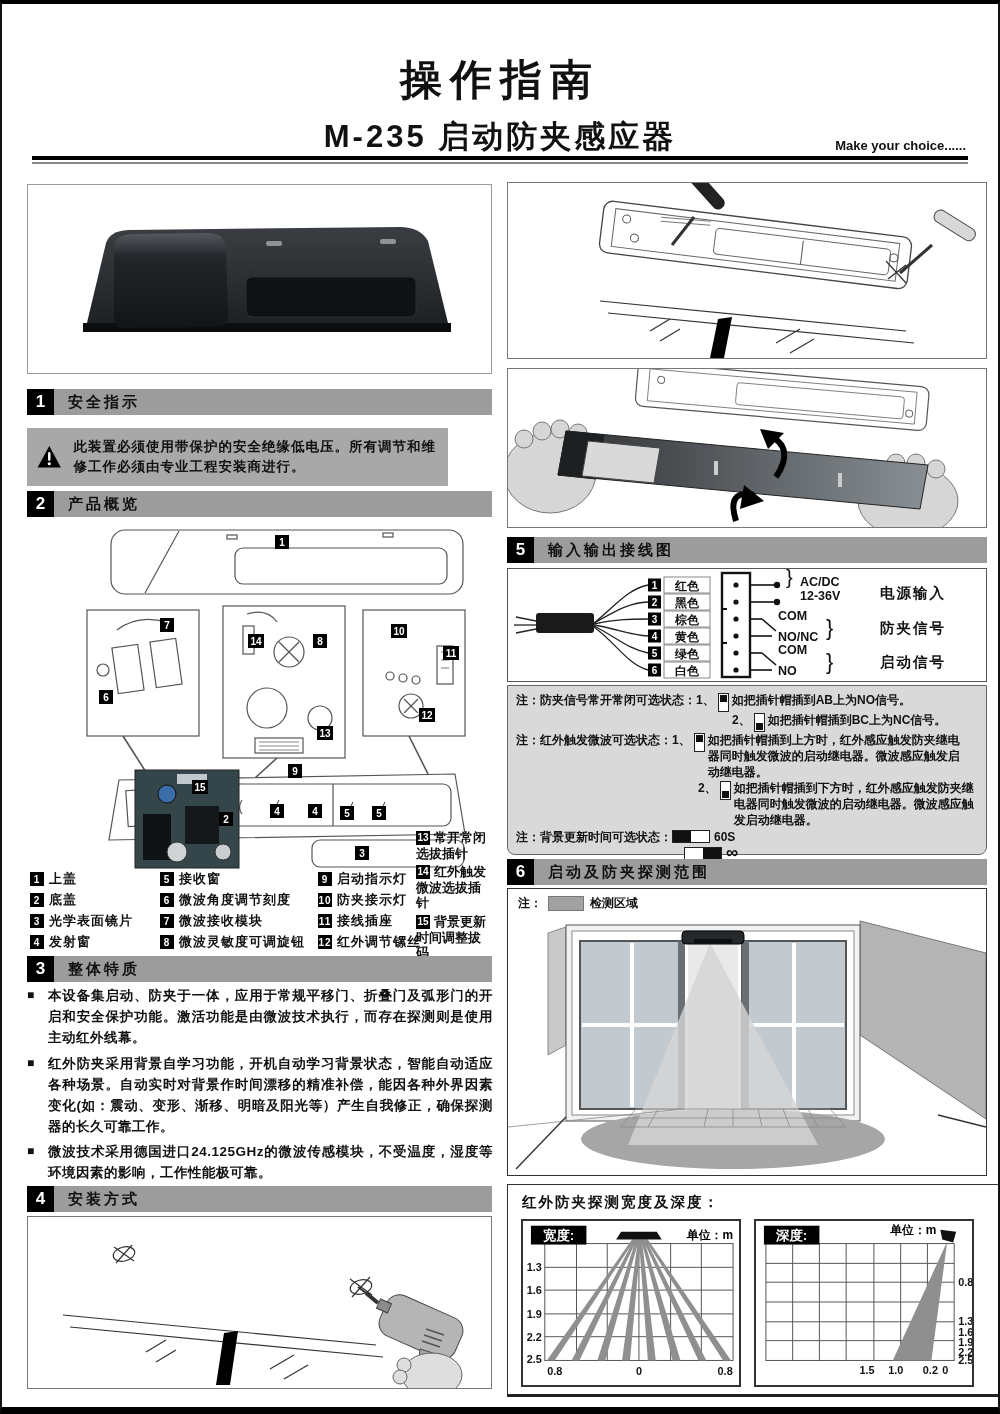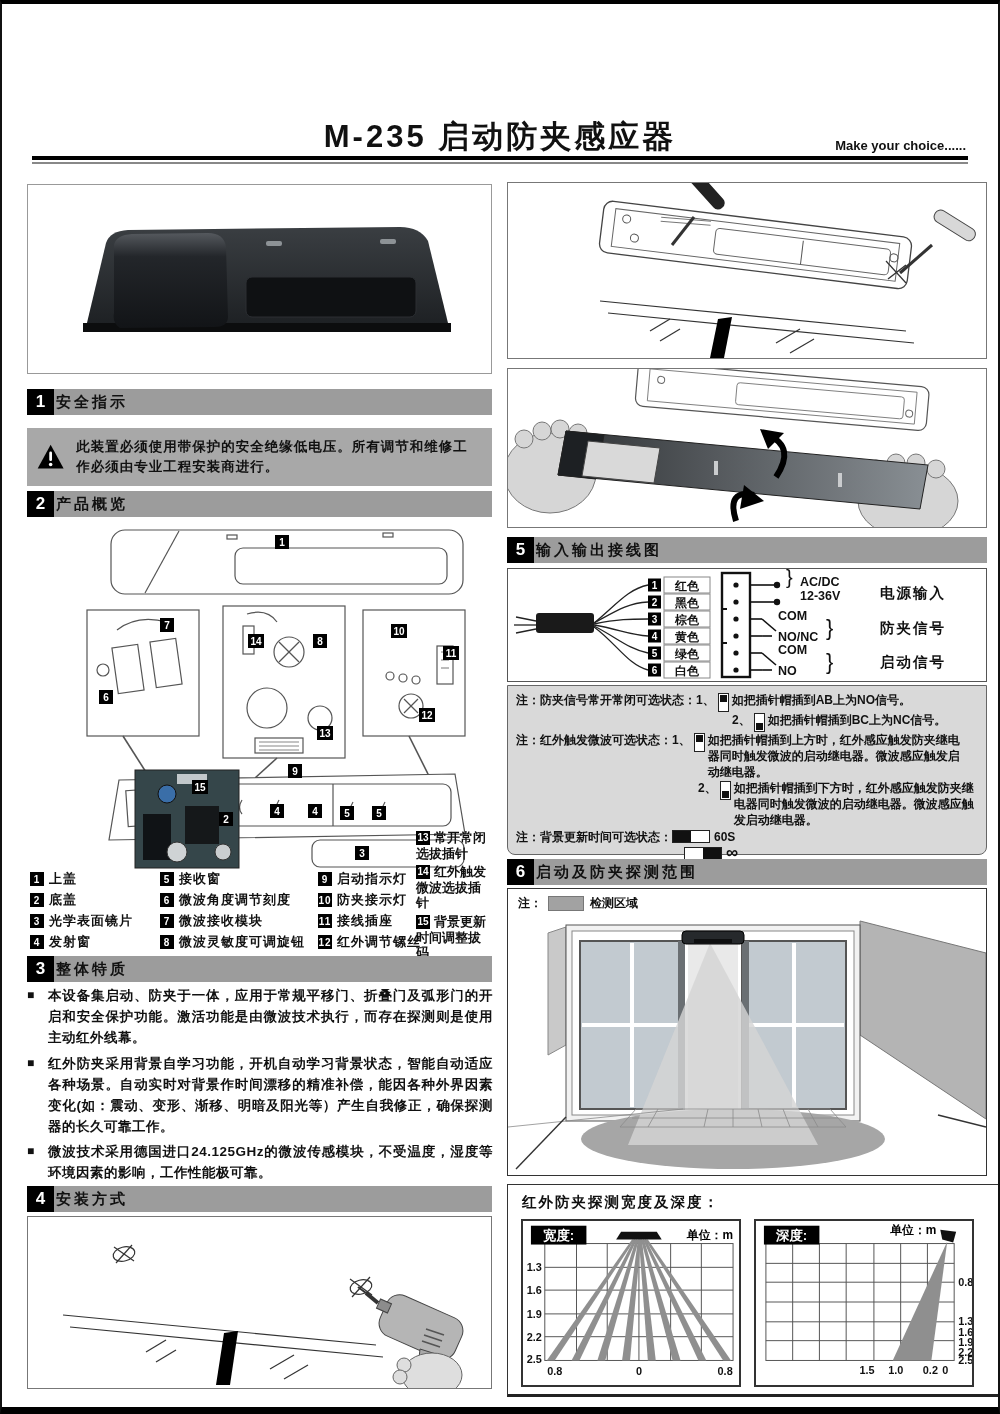--- a/index.html
+++ b/index.html
@@ -13,24 +13,24 @@
   .tagline{right:32px;top:134px;font-size:13px;font-weight:600;}
   .hrule{left:30px;right:30px;top:152px;height:2px;border-top:4px solid #000;border-bottom:2px solid #888;}
   .emc-box{left:33px;top:66px;width:86px;height:100px;border:2px solid #999;box-sizing:border-box;padding:4px 5px;}
   .emc-box .l{font-size:10px;font-weight:bold;line-height:12px;letter-spacing:0;}
   .emc-bar{position:absolute;right:7px;top:24px;width:15px;height:58px;background:#000;}
   .emc-ce{position:absolute;left:8px;bottom:3px;font-size:21px;font-weight:600;letter-spacing:3px;font-family:"DejaVu Sans",sans-serif;}
   
   .secbar{left:25px;width:465px;height:26px;background:#9c9c9c;display:flex;align-items:center;}
   .secbar.right{left:505px;width:480px;}
   .secnum{width:27px;height:26px;background:#000;color:#fff;font-size:17px;font-weight:bold;display:flex;align-items:center;justify-content:center;flex-shrink:0;}
-  .sectitle{font-size:15px;font-weight:bold;letter-spacing:3px;padding-left:2px;}
+  .sectitle{font-size:15px;font-weight:bold;letter-spacing:3px;padding-left:14px;}
   
   .panel{border:1px solid #777;background:#fff;box-sizing:border-box;}
-  .warnbox{left:25px;top:424px;width:465px;height:58px;background:#a8a8a8;display:flex;align-items:center;padding:8px 10px;box-sizing:border-box;gap:12px;}
+  .warnbox{left:25px;top:424px;width:421px;height:58px;background:#a8a8a8;display:flex;align-items:center;padding:8px 10px;box-sizing:border-box;gap:12px;}
   .warntext{font-size:13.5px;font-weight:bold;line-height:1.45;letter-spacing:1px;}
   
   .leg-col{display:flex;flex-direction:column;gap:3px;}
   .leg-item{display:flex;align-items:center;gap:5px;font-size:13px;font-weight:bold;letter-spacing:1px;white-space:nowrap;}
   .leg-item-wrap{font-size:13px;font-weight:bold;line-height:1.2;margin-bottom:3px;}
   .nsq{display:inline-flex;width:14px;height:14px;background:#000;color:#fff;font-size:10px;font-weight:bold;align-items:center;justify-content:center;flex-shrink:0;}
   .nsq.fl{float:left;margin:1px 4px 0 0;}
   
   .features{left:25px;top:982px;width:466px;font-size:13.5px;font-weight:600;line-height:1.55;}
   .feat{position:relative;padding-left:21px;margin-bottom:5px;letter-spacing:.5px;text-align:justify;}
@@ -52,20 +52,21 @@
   .charts-panel{left:505px;top:1180px;width:568px;height:213px;border:1px solid #333;border-bottom:3px solid #222;background:#fff;box-sizing:border-box;}
   .charts-heading{position:absolute;left:14px;top:8px;font-size:14.5px;font-weight:bold;letter-spacing:2px;}
   .chartbox{position:absolute;top:34px;width:220px;height:168px;border:2px solid #333;box-sizing:border-box;background:#fff;}
   svg text{font-family:"Liberation Sans","DejaVu Sans",sans-serif;}
 </style>
 </head>
 <body>
 
 <div class="page">
 
+  <div class="abs doc-title">操作指南</div>
   <div class="abs doc-subtitle">M-235  启动防夹感应器</div>
   <div class="abs tagline">Make  your choice......</div>
   <div class="abs hrule"></div>
 
   <div class="abs panel" style="left:25px;top:180px;width:465px;height:190px;border-color:#999;">
     <svg width="463" height="188" viewBox="0 0 463 188">
       <defs>
         <linearGradient id="bodyg" x1="0" y1="0" x2="0" y2="1">
           <stop offset="0" stop-color="#3a3e42"></stop>
             <stop offset="1" stop-color="#1d2023"></stop>

